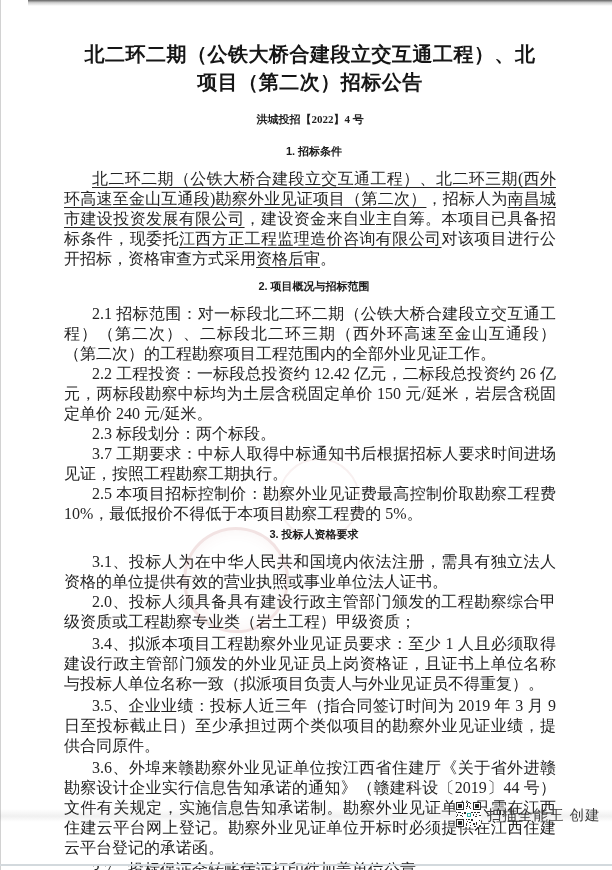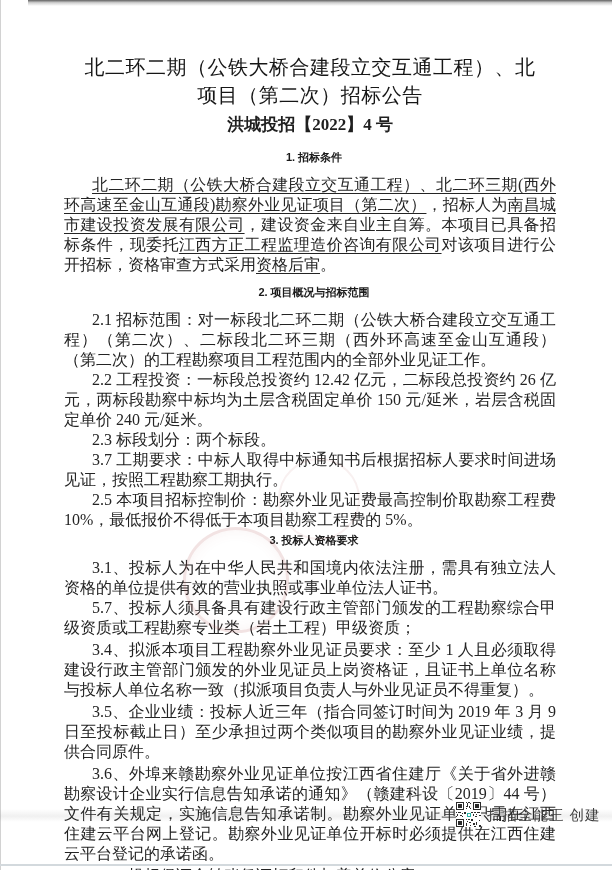--- a/index.html
+++ b/index.html
@@ -27,32 +27,32 @@
     background: linear-gradient(180deg, rgba(0,0,0,0) 0%, rgba(110,110,110,.10) 55%, rgba(0,0,0,0) 100%);
   }
   .bottom-line {
     position: absolute; left: 0; right: 0; top: 864px; height: 2px;
     background: #d3d9dd;
   }
 
   
   .content { position: relative; padding: 0 56px 0 64px; }
   .title {
-    padding-top: 54px;
+    padding-top: 41px;
     text-align: center;
-    font-weight: 400;
+    font-weight: 700;
     font-size: 20px;
     line-height: 27.5px;
     color: #161616;
     letter-spacing: .5px;
   }
   .docnum {
-    margin-top: 8px;
+    margin-top: 15px;
     text-align: center;
-    font-size: 17px;
+    font-size: 11px;
     font-weight: 700;
     line-height: 16px;
   }
   .sec-heading {
     font-family: "Liberation Sans", "DejaVu Sans", sans-serif;
     font-weight: 700;
     font-size: 11px;
     line-height: 18px;
     margin: 15px 0 0 8px;
     color: #1a1a1a;
@@ -122,21 +122,21 @@
 
     <div class="sec-heading h2">2. 项目概况与招标范围</div>
     <p class="body-p first">2.1 招标范围：对一标段北二环二期（公铁大桥合建段立交互通工程）（第二次）、二标段北二环三期（西外环高速至金山互通段）（第二次）的工程勘察项目工程范围内的全部外业见证工作。</p>
     <p class="body-p">2.2 工程投资：一标段总投资约 12.42 亿元，二标段总投资约 26 亿元，两标段勘察中标均为土层含税固定单价 150 元/延米，岩层含税固定单价 240 元/延米。</p>
     <p class="body-p">2.3 标段划分：两个标段。</p>
     <p class="body-p">3.7 工期要求：中标人取得中标通知书后根据招标人要求时间进场见证，按照工程勘察工期执行。</p>
     <p class="body-p">2.5 本项目招标控制价：勘察外业见证费最高控制价取勘察工程费 10%，最低报价不得低于本项目勘察工程费的 5%。</p>
 
     <div class="sec-heading h3">3. 投标人资格要求</div>
     <p class="body-p first">3.1、投标人为在中华人民共和国境内依法注册，需具有独立法人资格的单位提供有效的营业执照或事业单位法人证书。</p>
-    <p class="body-p">5.7、投标人须具备具有建设行政主管部门颁发的工程勘察综合甲级资质或工程勘察专业类（岩土工程）甲级资质；</p>
+    <p class="body-p">2.0、投标人须具备具有建设行政主管部门颁发的工程勘察综合甲级资质或工程勘察专业类（岩土工程）甲级资质；</p>
     <p class="body-p gap2">3.4、拟派本项目工程勘察外业见证员要求：至少 1 人且必须取得建设行政主管部门颁发的外业见证员上岗资格证，且证书上单位名称与投标人单位名称一致（拟派项目负责人与外业见证员不得重复）。</p>
     <p class="body-p gap2">3.5、企业业绩：投标人近三年（指合同签订时间为 2019 年 3 月 9 日至投标截止日）至少承担过两个类似项目的勘察外业见证业绩，提供合同原件。</p>
     <p class="body-p gap2">3.6、外埠来赣勘察外业见证单位按江西省住建厅《关于省外进赣勘察设计企业实行信息告知承诺的通知》（赣建科设〔2019〕44 号）文件有关规定，实施信息告知承诺制。勘察外业见证单位只需在江西住建云平台网上登记。勘察外业见证单位开标时必须提供在江西住建云平台登记的承诺函。</p>
     <p class="body-p gap2">3.7、投标保证金转账凭证打印件加盖单位公章。</p>
     <p class="body-p gap2">3.8、本项目不接受联合体投标，不接受转包分包。</p>
 
   </div>
 
   <div class="seal-main"></div>
   <div class="seal-faint"></div>

